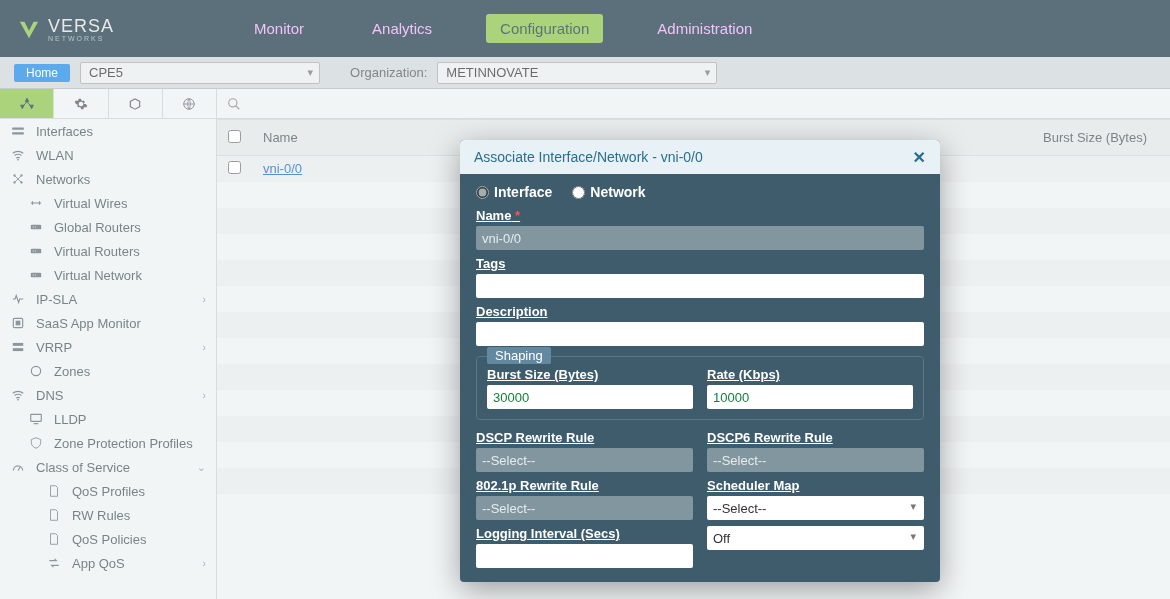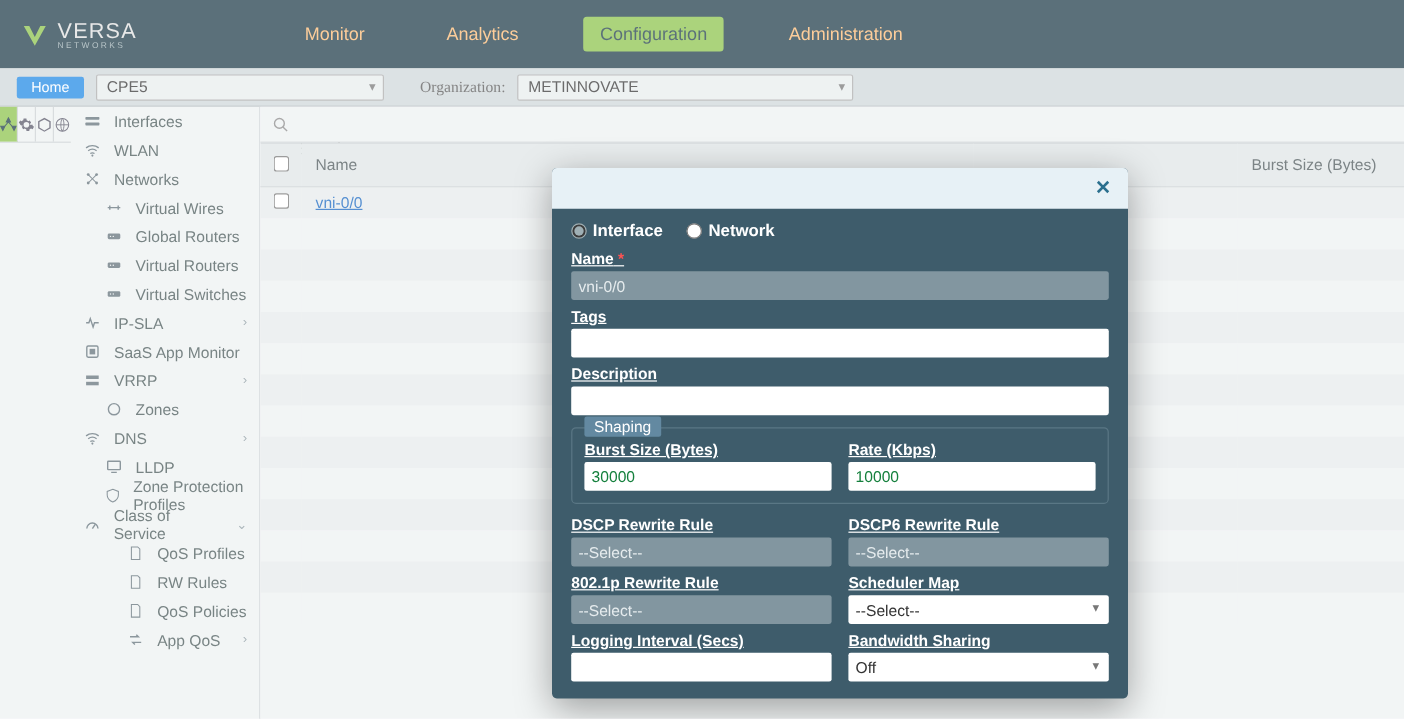--- a/index.html
+++ b/index.html
@@ -5,34 +5,34 @@
   * { box-sizing: border-box; margin: 0; padding: 0; font-family: "Segoe UI", Arial, sans-serif; }
   body { width: 1170px; height: 599px; overflow: hidden; background: #fff; position: relative; font-size: 13px; color: #333; }
 
   
   .topbar { height: 57px; background: #1c3a47; display: flex; align-items: center; color: #cfd8dc; }
   .brand { display: flex; align-items: center; padding-left: 18px; width: 240px; }
   .brand svg { width: 22px; height: 22px; margin-right: 8px; }
   .brand-name { font-size: 18px; letter-spacing: 1px; font-weight: 300; color: #e0e0e0; }
   .brand-sub { font-size: 7px; letter-spacing: 2px; color: #9fb0b5; display:block; margin-top:-2px;}
   .mainnav { display: flex; gap: 40px; }
-  .mainnav-item { font-size: 15px; color: #fdba74; cursor: pointer; padding: 6px 14px; border-radius: 3px; }
+  .mainnav-item { font-size: 15px; color: #f0abfc; cursor: pointer; padding: 6px 14px; border-radius: 3px; }
   .mainnav-item.active { background: #8bc34a; color: #1c3a47; font-weight: 500; }
 
   
   .contextbar { height: 32px; background: #cfd7da; display: flex; align-items: center; padding: 0 14px; gap: 10px; border-bottom: 1px solid #b0b8bb; }
   .home-btn { background: #1e88e5; color: #fff; padding: 2px 12px; font-size: 12px; border-radius: 2px; cursor: pointer; border:none;}
   .ctx-select { height: 22px; border: 1px solid #aaa; background: #e8edee; border-radius: 2px; padding: 0 24px 0 8px; display:flex; align-items:center; min-width: 240px; position:relative; cursor:pointer;}
   .ctx-select::after { content:"▾"; position:absolute; right:6px; color:#777; font-size:11px;}
-  .org-label { color:#555; font-size:13px; margin-left:20px;font-family:Liberation Serif, serif;}
+  .org-label { color:#555; font-size:13px; margin-left:20px;}
   .org-select { min-width: 280px; text-align: right; }
 
   
   .body { display:flex; height: calc(599px - 57px - 32px); }
-  .sidebar { width: 217px; background:#eef1f2; border-right:1px solid #c9cfd1; display:flex; flex-direction:row; }
+  .sidebar { width: 217px; background:#eef1f2; border-right:1px solid #c9cfd1; display:flex; flex-direction:column; }
   .side-iconrow { height:30px; display:flex; border-bottom:1px solid #c9cfd1; }
   .side-iconrow .cell { flex:1; display:flex; align-items:center; justify-content:center; border-right:1px solid #c9cfd1; cursor:pointer;}
   .side-iconrow .cell:first-child { background:#8bc34a; }
   .side-iconrow .cell:last-child { border-right:none;}
   .side-iconrow svg { width:14px; height:14px; fill:#556; }
   .side-iconrow .cell:first-child svg { fill:#1c3a47; }
 
   .navlist { overflow:auto; }
   .navitem { display:flex; align-items:center; height:24px; padding: 0 10px; color:#455; cursor:pointer; gap:10px;}
   .navitem .ico { width:16px; display:flex; justify-content:center; }
@@ -195,21 +195,21 @@
           <span>Virtual Routers</span>
         </div>
         <div class="navitem indent">
           <span class="ico">
             <svg viewBox="0 0 24 24">
               <rect x="3" y="8" width="18" height="8" rx="2"></rect>
               <circle cx="7" cy="12" r="1" fill="#eef1f2"></circle>
               <circle cx="11" cy="12" r="1" fill="#eef1f2"></circle>
             </svg>
           </span>
-          <span>Virtual Switches</span>
+          <span>Virtual Network</span>
         </div>
         <div class="navitem">
           <span class="ico">
             <svg viewBox="0 0 24 24">
               <path d="M3 12h4l2-6 4 12 2-6h6" fill="none" stroke="#607078" stroke-width="2"></path>
             </svg>
           </span>
           <span>IP-SLA</span>
           <span class="chev">›</span>
         </div>
@@ -419,20 +419,21 @@
           </tbody>
       </table>
     </div>
   </div>
 </div>
 
 <div class="scrim"></div>
 
 <div class="modal">
   <div class="modal-head">
+    <span>Associate Interface/Network - vni-0/0</span>
     <span class="close">✕</span>
   </div>
   <div class="modal-body">
     <div class="radio-row">
       <label>
           <input type="radio" name="assoc" checked="" style="">
           <span>Interface</span>
         </label>
       <label>
           <input type="radio" name="assoc" style="">
@@ -490,19 +491,18 @@
         <div class="sel-wrap caret"><input class="sel" value="--Select--" style=""></div>
       </div>
     </div>
 
     <div class="row2">
       <div>
         <span class="fld-label">Logging Interval (Secs)</span>
         <input class="fld" value="" style="">
       </div>
       <div>
-        <span class="fld-label">Bandwidth Sharing</span>
         <div class="sel-wrap caret"><input class="sel" value="Off" style=""></div>
       </div>
     </div>
 
   </div>
 </div>
 
 </body></html>

